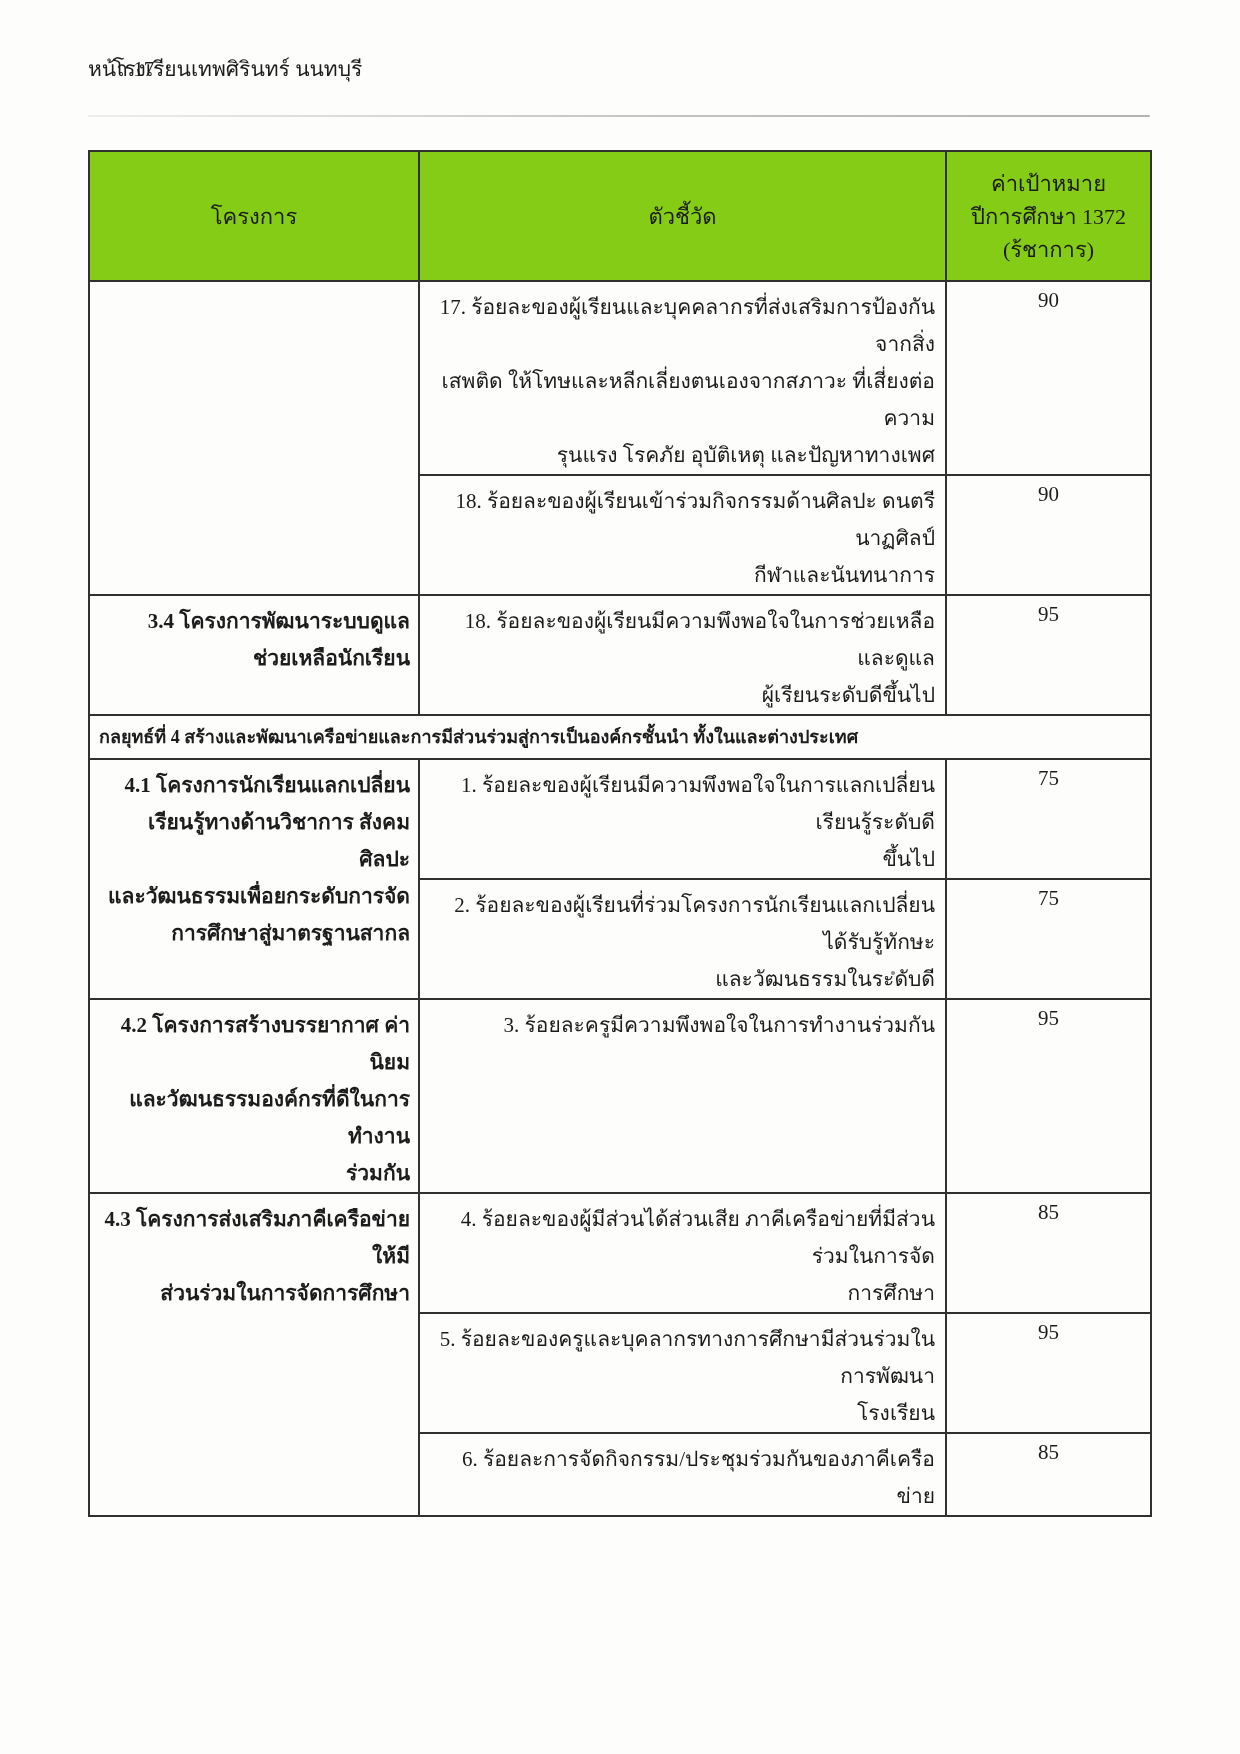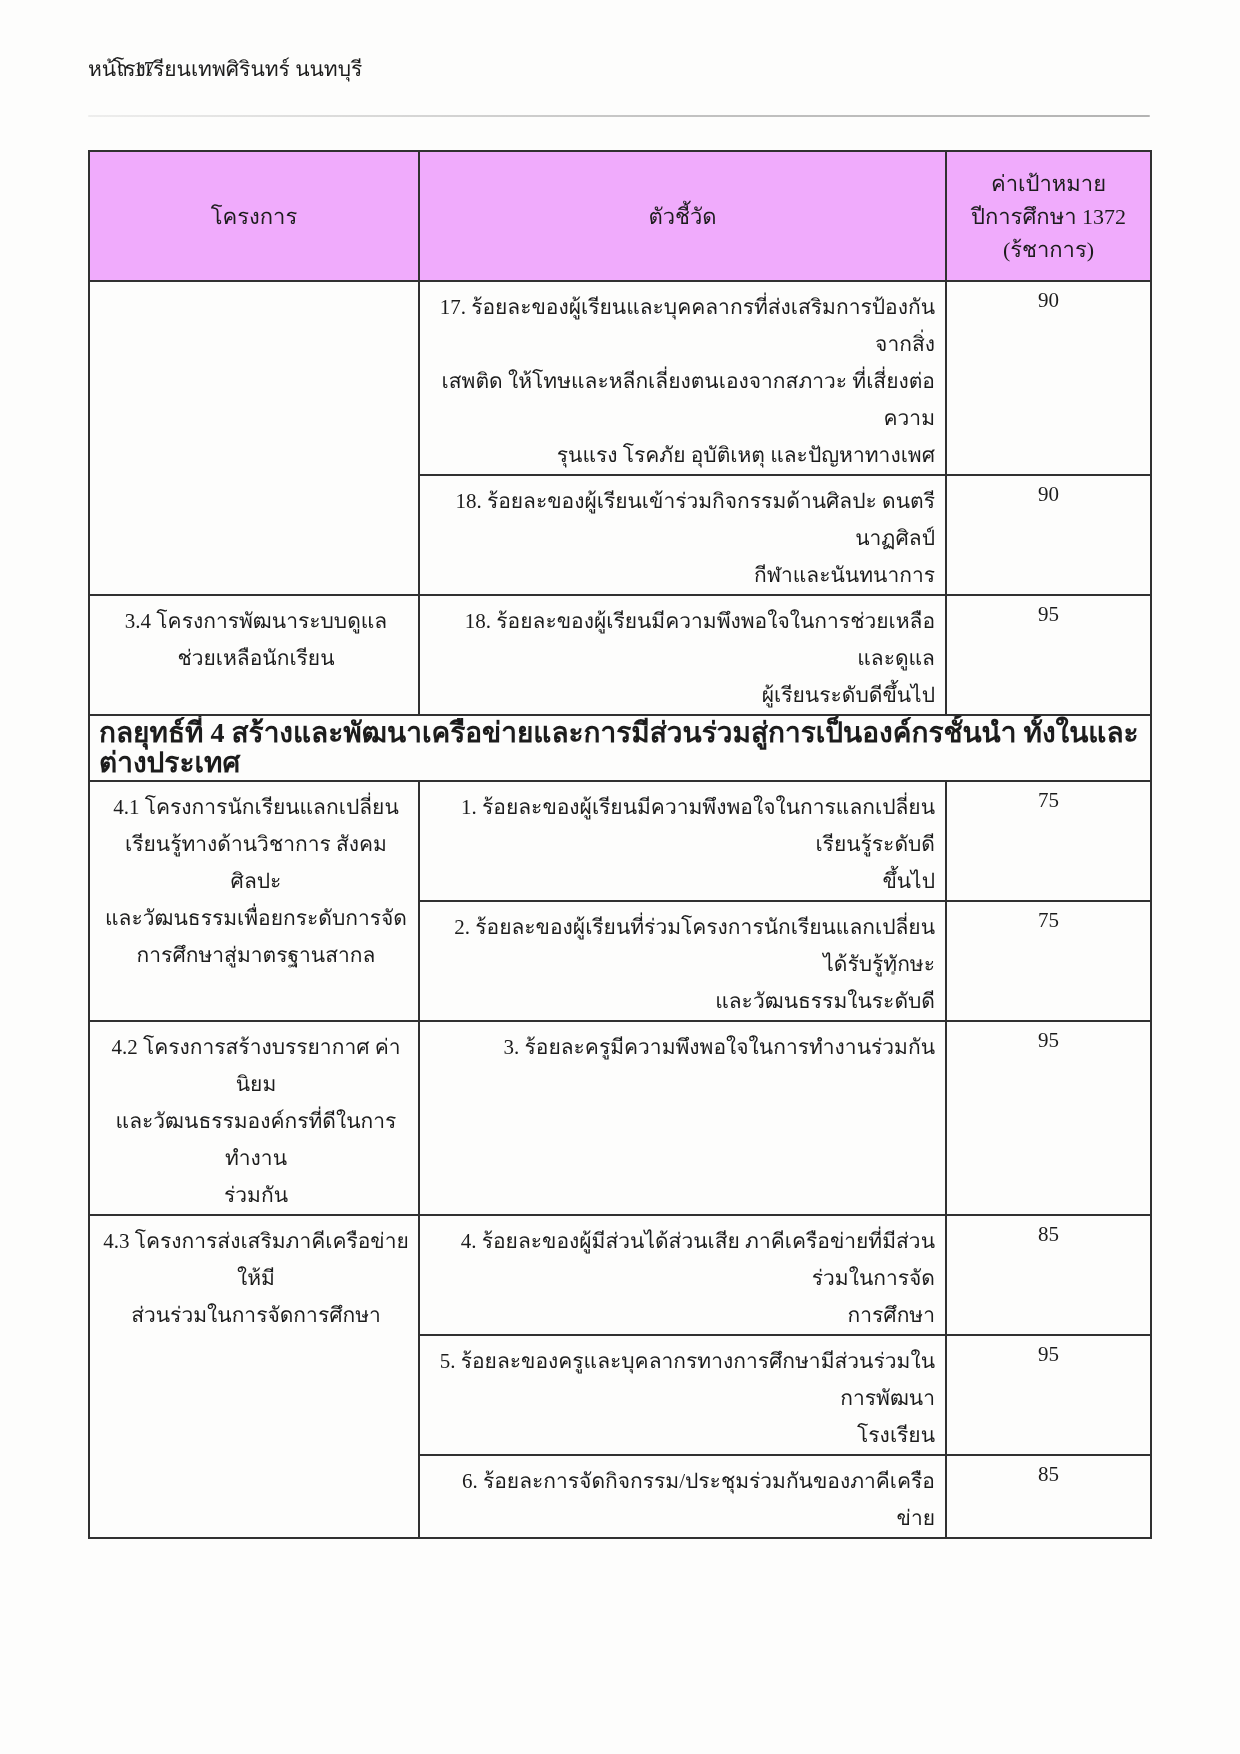--- a/index.html
+++ b/index.html
@@ -33,47 +33,48 @@
     position: absolute; top: 150px; left: 88px; width: 1062px;
     border-collapse: collapse; table-layout: fixed;
     font-size: 21px;
   }
   .plan-table td, .plan-table th {
     border: 2px solid #313131;
     vertical-align: top;
     overflow: hidden;
   }
   .plan-table th {
-    background: #f0abfc;
+    background: #84cc16;
     font-weight: normal;
     vertical-align: middle;
     text-align: center;
     font-size: 22px;
   }
   th.target-head { line-height: 33px; padding: 4px 2px; }
   td.cell-project {
     padding: 7px 8px 0 12px;
     line-height: 37px;
     white-space: pre-line;
-    text-align: center;
+    text-align: right;
+    font-weight: bold;
   }
   td.cell-indicator {
     padding: 7px 10px 0 13px;
     line-height: 37px;
     white-space: pre-line;
     text-align: right;
   }
   td.cell-target {
     text-align: center;
     padding-top: 0;
     line-height: 37px;
   }
   td.cell-strategy {
     font-weight: bold;
-    font-size: 28px;
+    font-size: 18px;
     padding: 2px 6px 2px 9px;
     vertical-align: middle;
     line-height: 30px;
   }
   .scan-speck {
     position: absolute; left: 891px; top: 971px;
     width: 4px; height: 4px; border-radius: 50%;
     background: #6d6d6d; opacity: .8;
   }
 </style>

